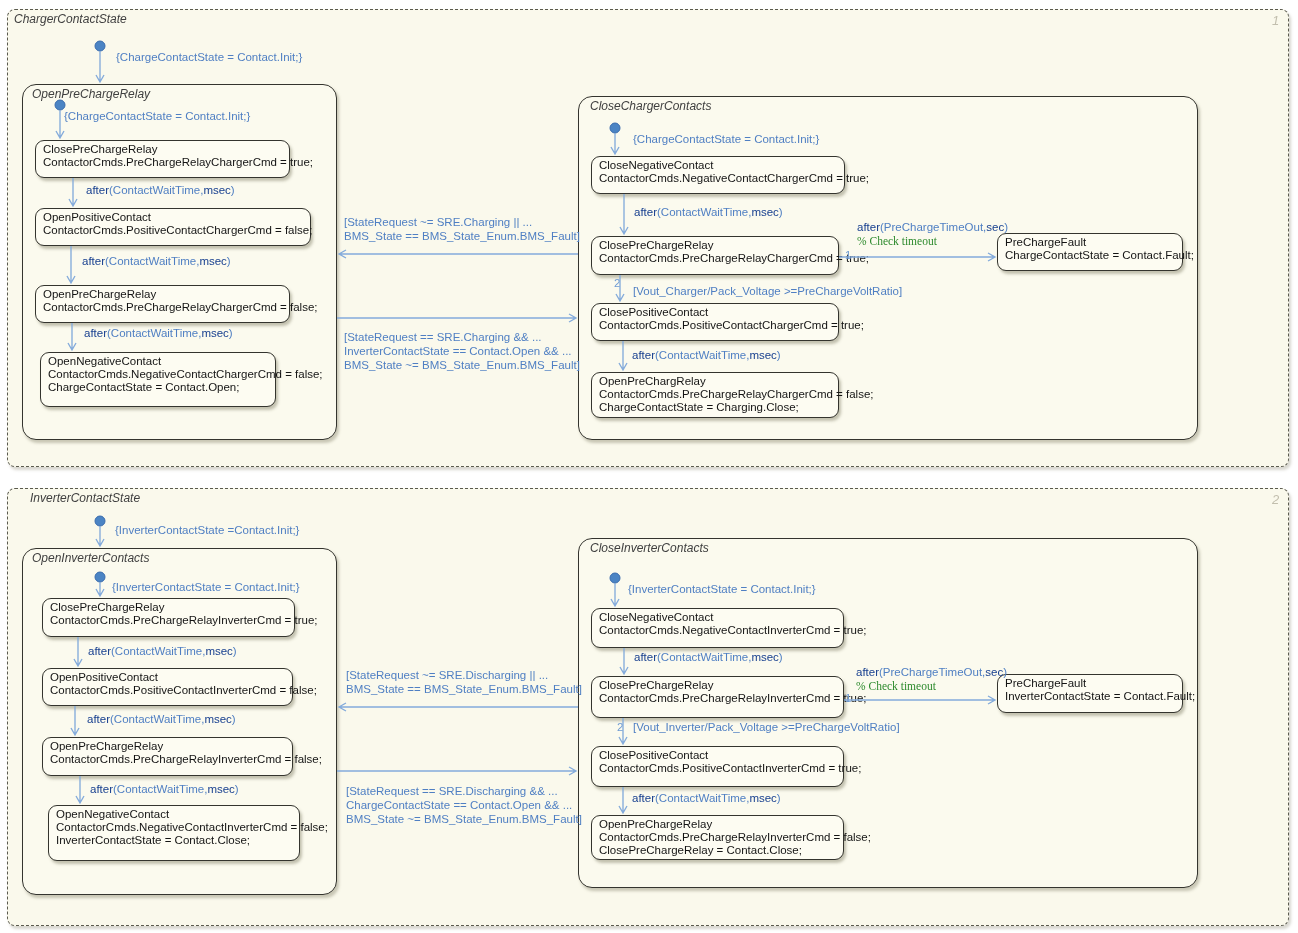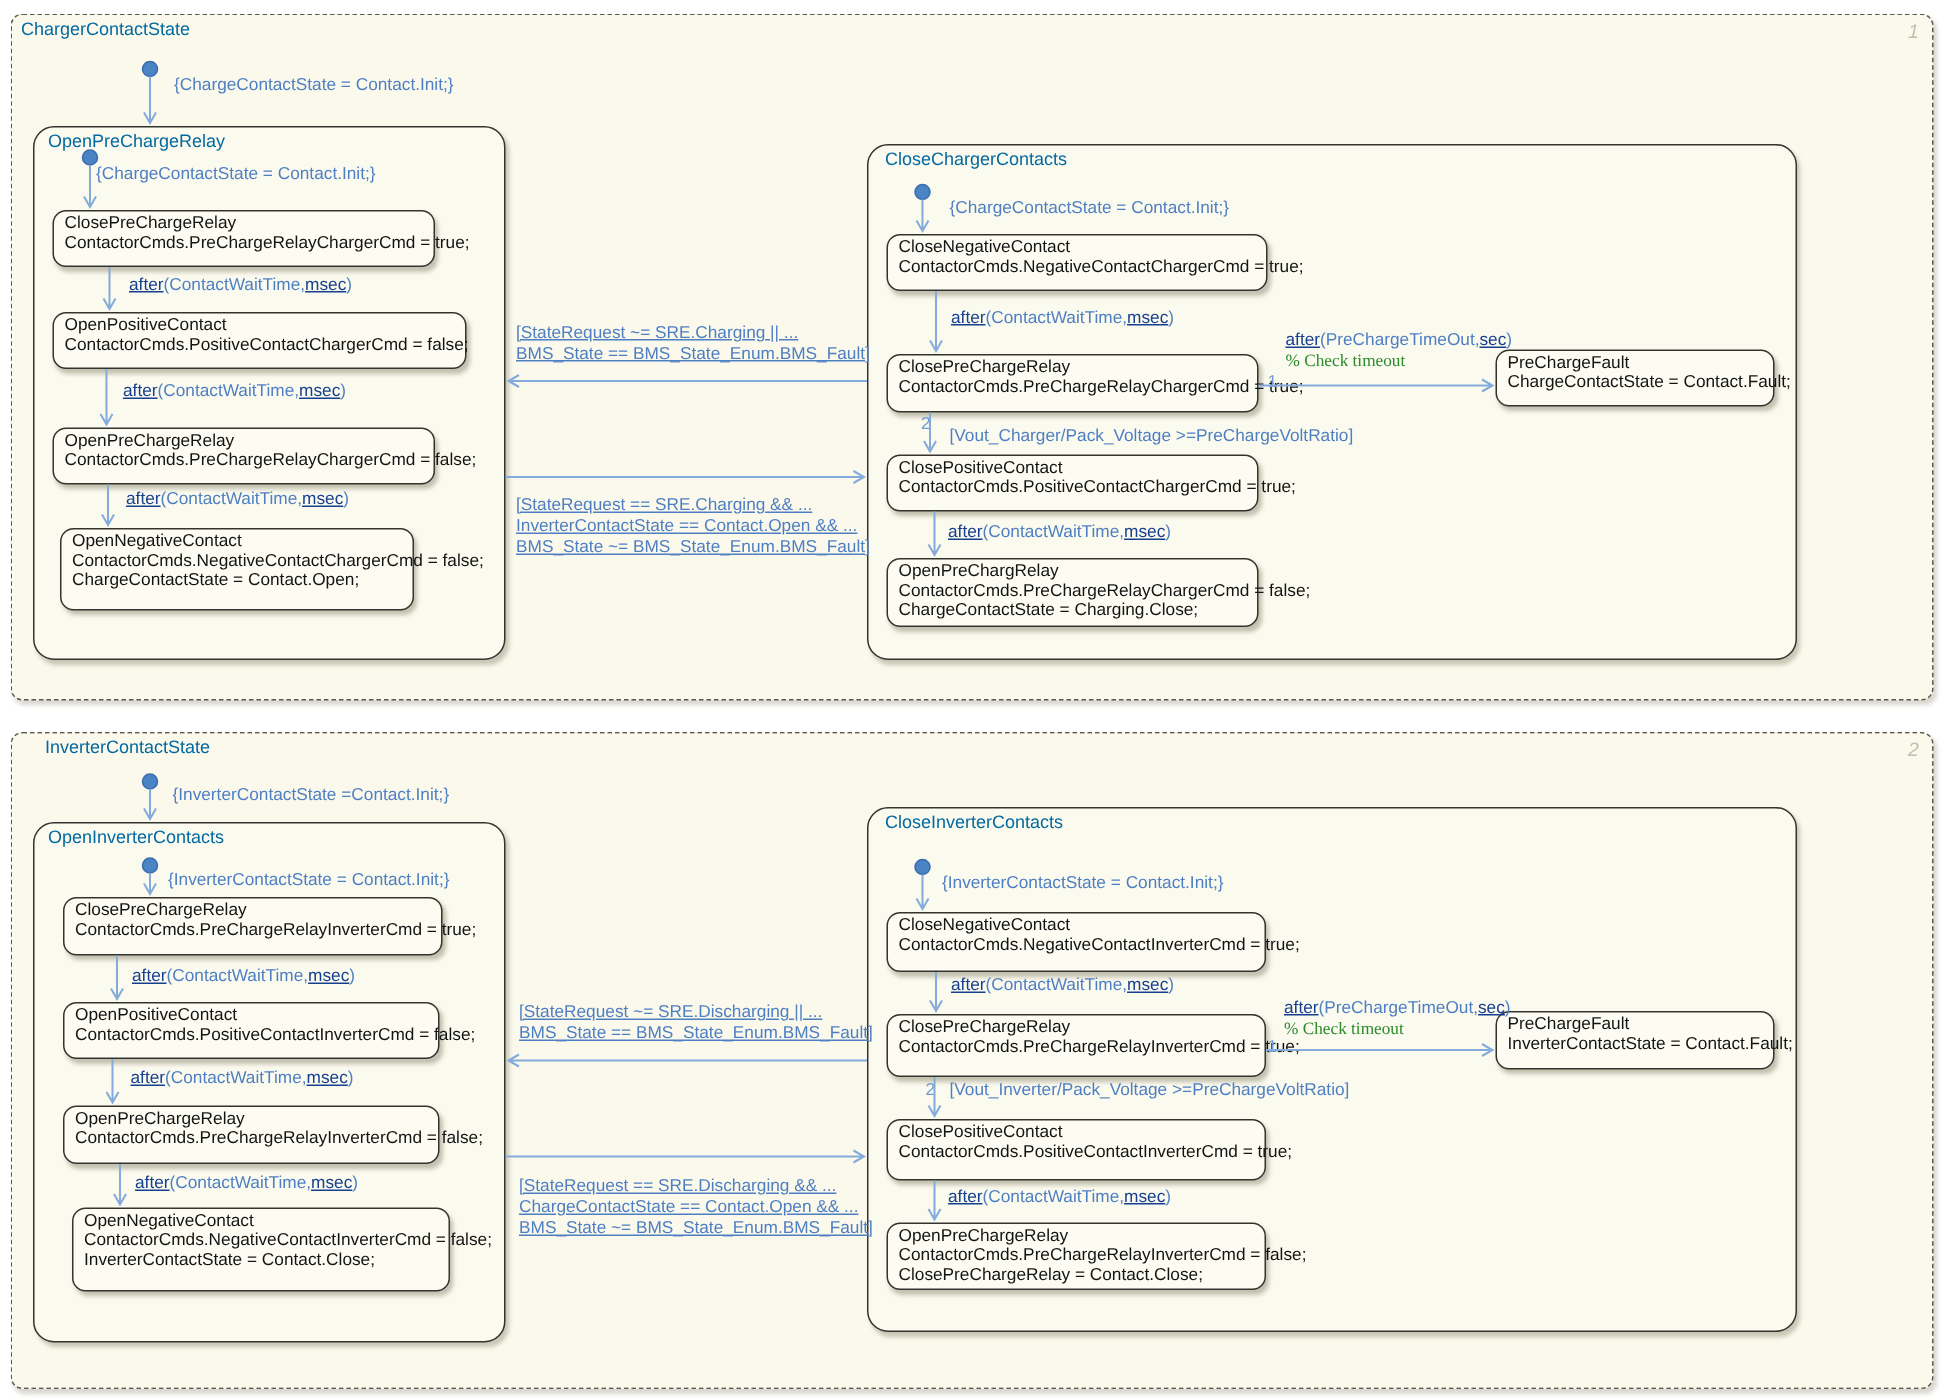--- a/index.html
+++ b/index.html
@@ -6,24 +6,24 @@
   #stage{position:relative;width:1298px;height:933px;background:#ffffff;overflow:hidden;
          font-family:"Liberation Sans",sans-serif;}
   .chart{position:absolute;background:#faf9ec;border:1.6px dashed #5a5a4e;border-radius:8px;
          box-shadow:2px 3px 3px rgba(125,122,98,0.30);box-sizing:border-box;}
   .bigstate{position:absolute;background:#fbfaee;border:1.7px solid #34342e;border-radius:14px;
          box-shadow:2px 3px 3px rgba(125,122,98,0.40);box-sizing:border-box;}
   .leaf{position:absolute;background:#fdfcf2;border:1.5px solid #34342e;border-radius:9px;
          box-shadow:2px 3px 3px rgba(125,122,98,0.45);box-sizing:border-box;
          padding:2px 0 0 7px;}
   .sname,.sline{font-size:11.5px;line-height:13px;color:#141414;white-space:nowrap;}
-  .title{position:absolute;font-size:12px;color:#0369a1;white-space:nowrap;}
+  .title{position:absolute;font-size:12px;color:#404040;white-space:nowrap;font-style:italic;}
   .tlabel{position:absolute;font-size:11.5px;color:#4f7fc3;white-space:nowrap;}
-  .tlabel .ln{display:block;line-height:14px;text-decoration:underline;}
-  .kw{color:#173f8f;text-decoration:underline;}
+  .tlabel .ln{display:block;line-height:14px;}
+  .kw{color:#173f8f;}
   .green{position:absolute;font-size:11.5px;color:#2d8a2d;white-space:nowrap;font-family:Liberation Serif, serif;}
   .ord{position:absolute;font-size:11.5px;color:#6f9bd3;}
   .corner{position:absolute;font-size:13px;font-style:italic;color:#c2bfae;}
   svg.wires{position:absolute;left:0;top:0;pointer-events:none;}
   svg.wires path{stroke:#84abdb;stroke-width:1.35;fill:none;}
   svg.wires circle{fill:#4b84c4;stroke:#3a6cae;stroke-width:1;}
 </style>
 </head>
 <body>
 

